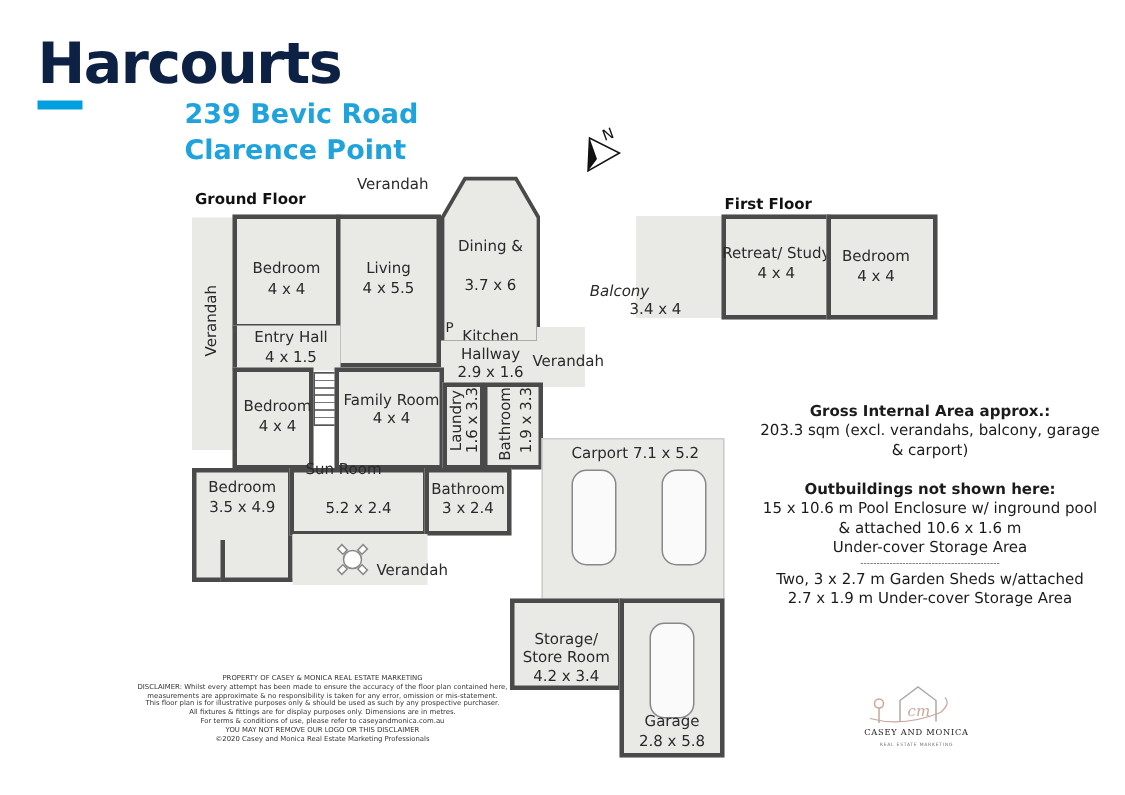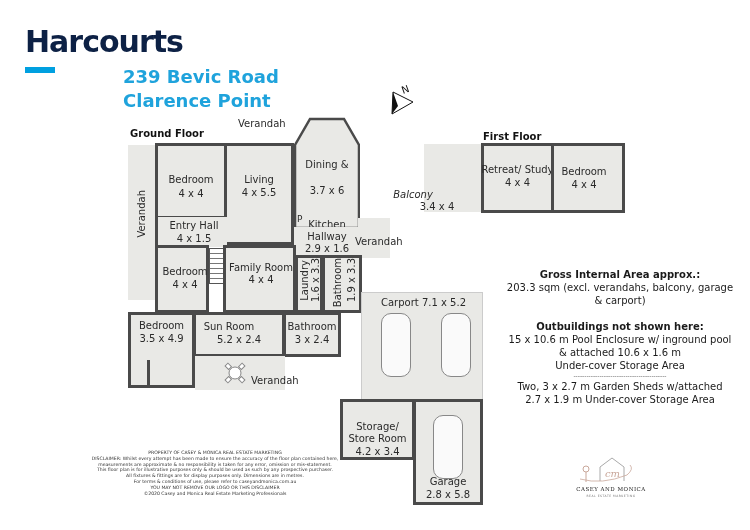--- a/index.html
+++ b/index.html
@@ -1,18 +1,18 @@
 <!DOCTYPE html>
 <html><head>
 <meta charset="utf-8">
 <style>
   html, body { margin:0; padding:0; background:#ffffff; }
   body { width:750px; height:530px; position:relative; overflow:hidden; font-family:"DejaVu Sans", sans-serif; }
   .abs { position:absolute; }
-  .logo { left:25px; top:18px; font-family:"DejaVu Sans", sans-serif; font-weight:bold; font-size:30px; letter-spacing:-1px; color:#0d2145; line-height:48px; }
+  .logo { left:25px; top:18px; font-family:"DejaVu Sans", sans-serif; font-weight:bold; font-size:38px; letter-spacing:-1px; color:#0d2145; line-height:48px; }
   .logo-bar { left:25px; top:67px; width:30px; height:6px; background:#00a0e0; }
   .addr { font-weight:bold; color:#1fa3dc; font-size:18px; line-height:22px; left:123px; }
   .flr-title { font-weight:bold; font-size:10px; color:#111; }
   .room { position:absolute; background:#e9e9e6; box-sizing:border-box; }
   .wall { border:3px solid #4a4a4a; }
   .lbl { position:absolute; font-size:10px; color:#2a2a2a; text-align:center; line-height:12px; white-space:nowrap; }
   .note { position:absolute; font-size:10px; color:#1b1b1b; text-align:center; line-height:13px; }
   .note b { font-weight:bold; }
   .disc { position:absolute; left:80px; top:450px; width:270px; font-size:4.6px; line-height:5.8px; color:#333; text-align:center; }
   .car { position:absolute; border:1px solid #888; border-radius:10px; background:#fafafa; }
@@ -89,21 +89,21 @@
   <div class="room wall" style="left:322px;top:255px;width:40px;height:58px;"></div>
   <div class="lbl vert" style="left:332px;top:258px;">Bathroom</div>
   <div class="lbl vert" style="left:346px;top:258px;">1.9 x 3.3</div>
 
   <div class="room wall" style="left:128px;top:312px;width:67px;height:76px;"></div>
   <div class="lbl" style="left:128px;top:320px;width:67px;">Bedroom</div>
   <div class="lbl" style="left:128px;top:333px;width:67px;">3.5 x 4.9</div>
   <div class="room wall" style="left:147px;top:360px;width:48px;height:28px;border-top:none;"></div>
 
   <div class="room wall" style="left:193px;top:312px;width:92px;height:45px;"></div>
-  <div class="lbl" style="left:193px;top:321px;width:72px;">Sun Room</div>
+  <div class="lbl" style="left:193px;top:308px;width:72px;">Sun Room</div>
   <div class="lbl" style="left:193px;top:334px;width:92px;">5.2 x 2.4</div>
 
   <div class="room wall" style="left:283px;top:312px;width:58px;height:45px;"></div>
   <div class="lbl" style="left:283px;top:321px;width:58px;">Bathroom</div>
   <div class="lbl" style="left:283px;top:334px;width:58px;">3 x 2.4</div>
 
   <div class="room" style="left:195px;top:356px;width:90px;height:34px;"></div>
   <div class="abs" style="left:222px;top:360px;width:26px;height:26px;">
     <svg width="26" height="26" viewBox="0 0 26 26">
         <circle cx="13" cy="13" r="6" fill="#fff" stroke="#888"></circle>

